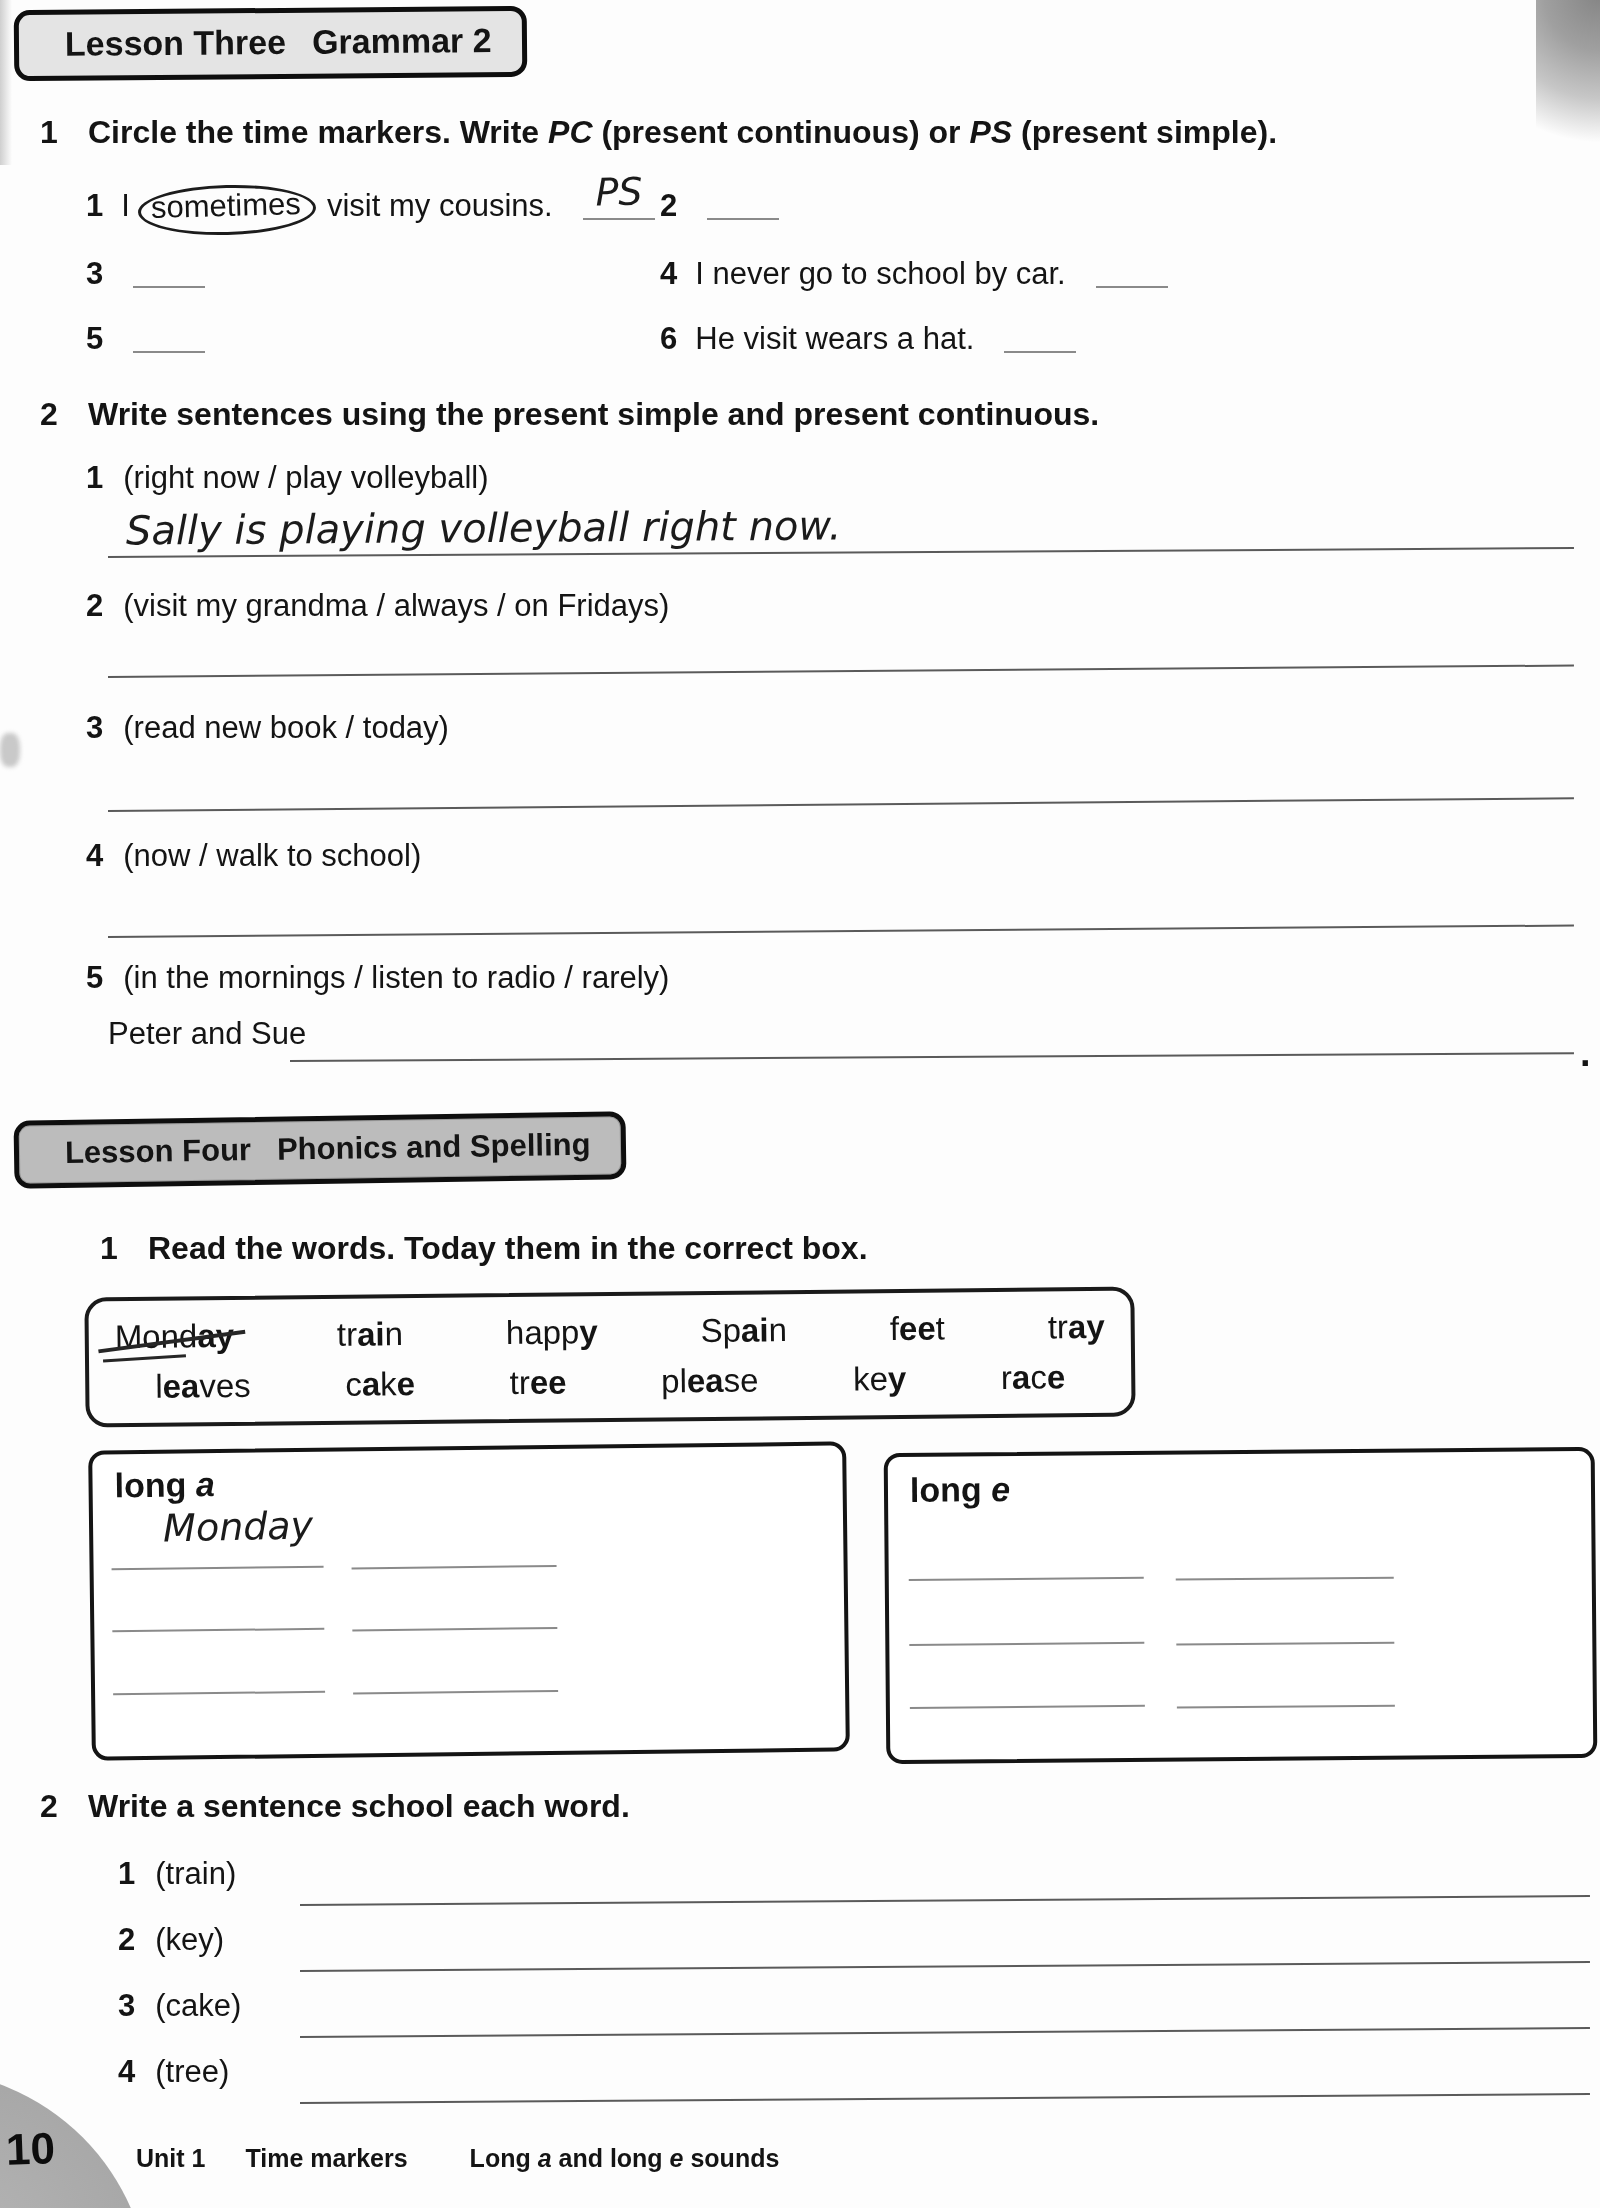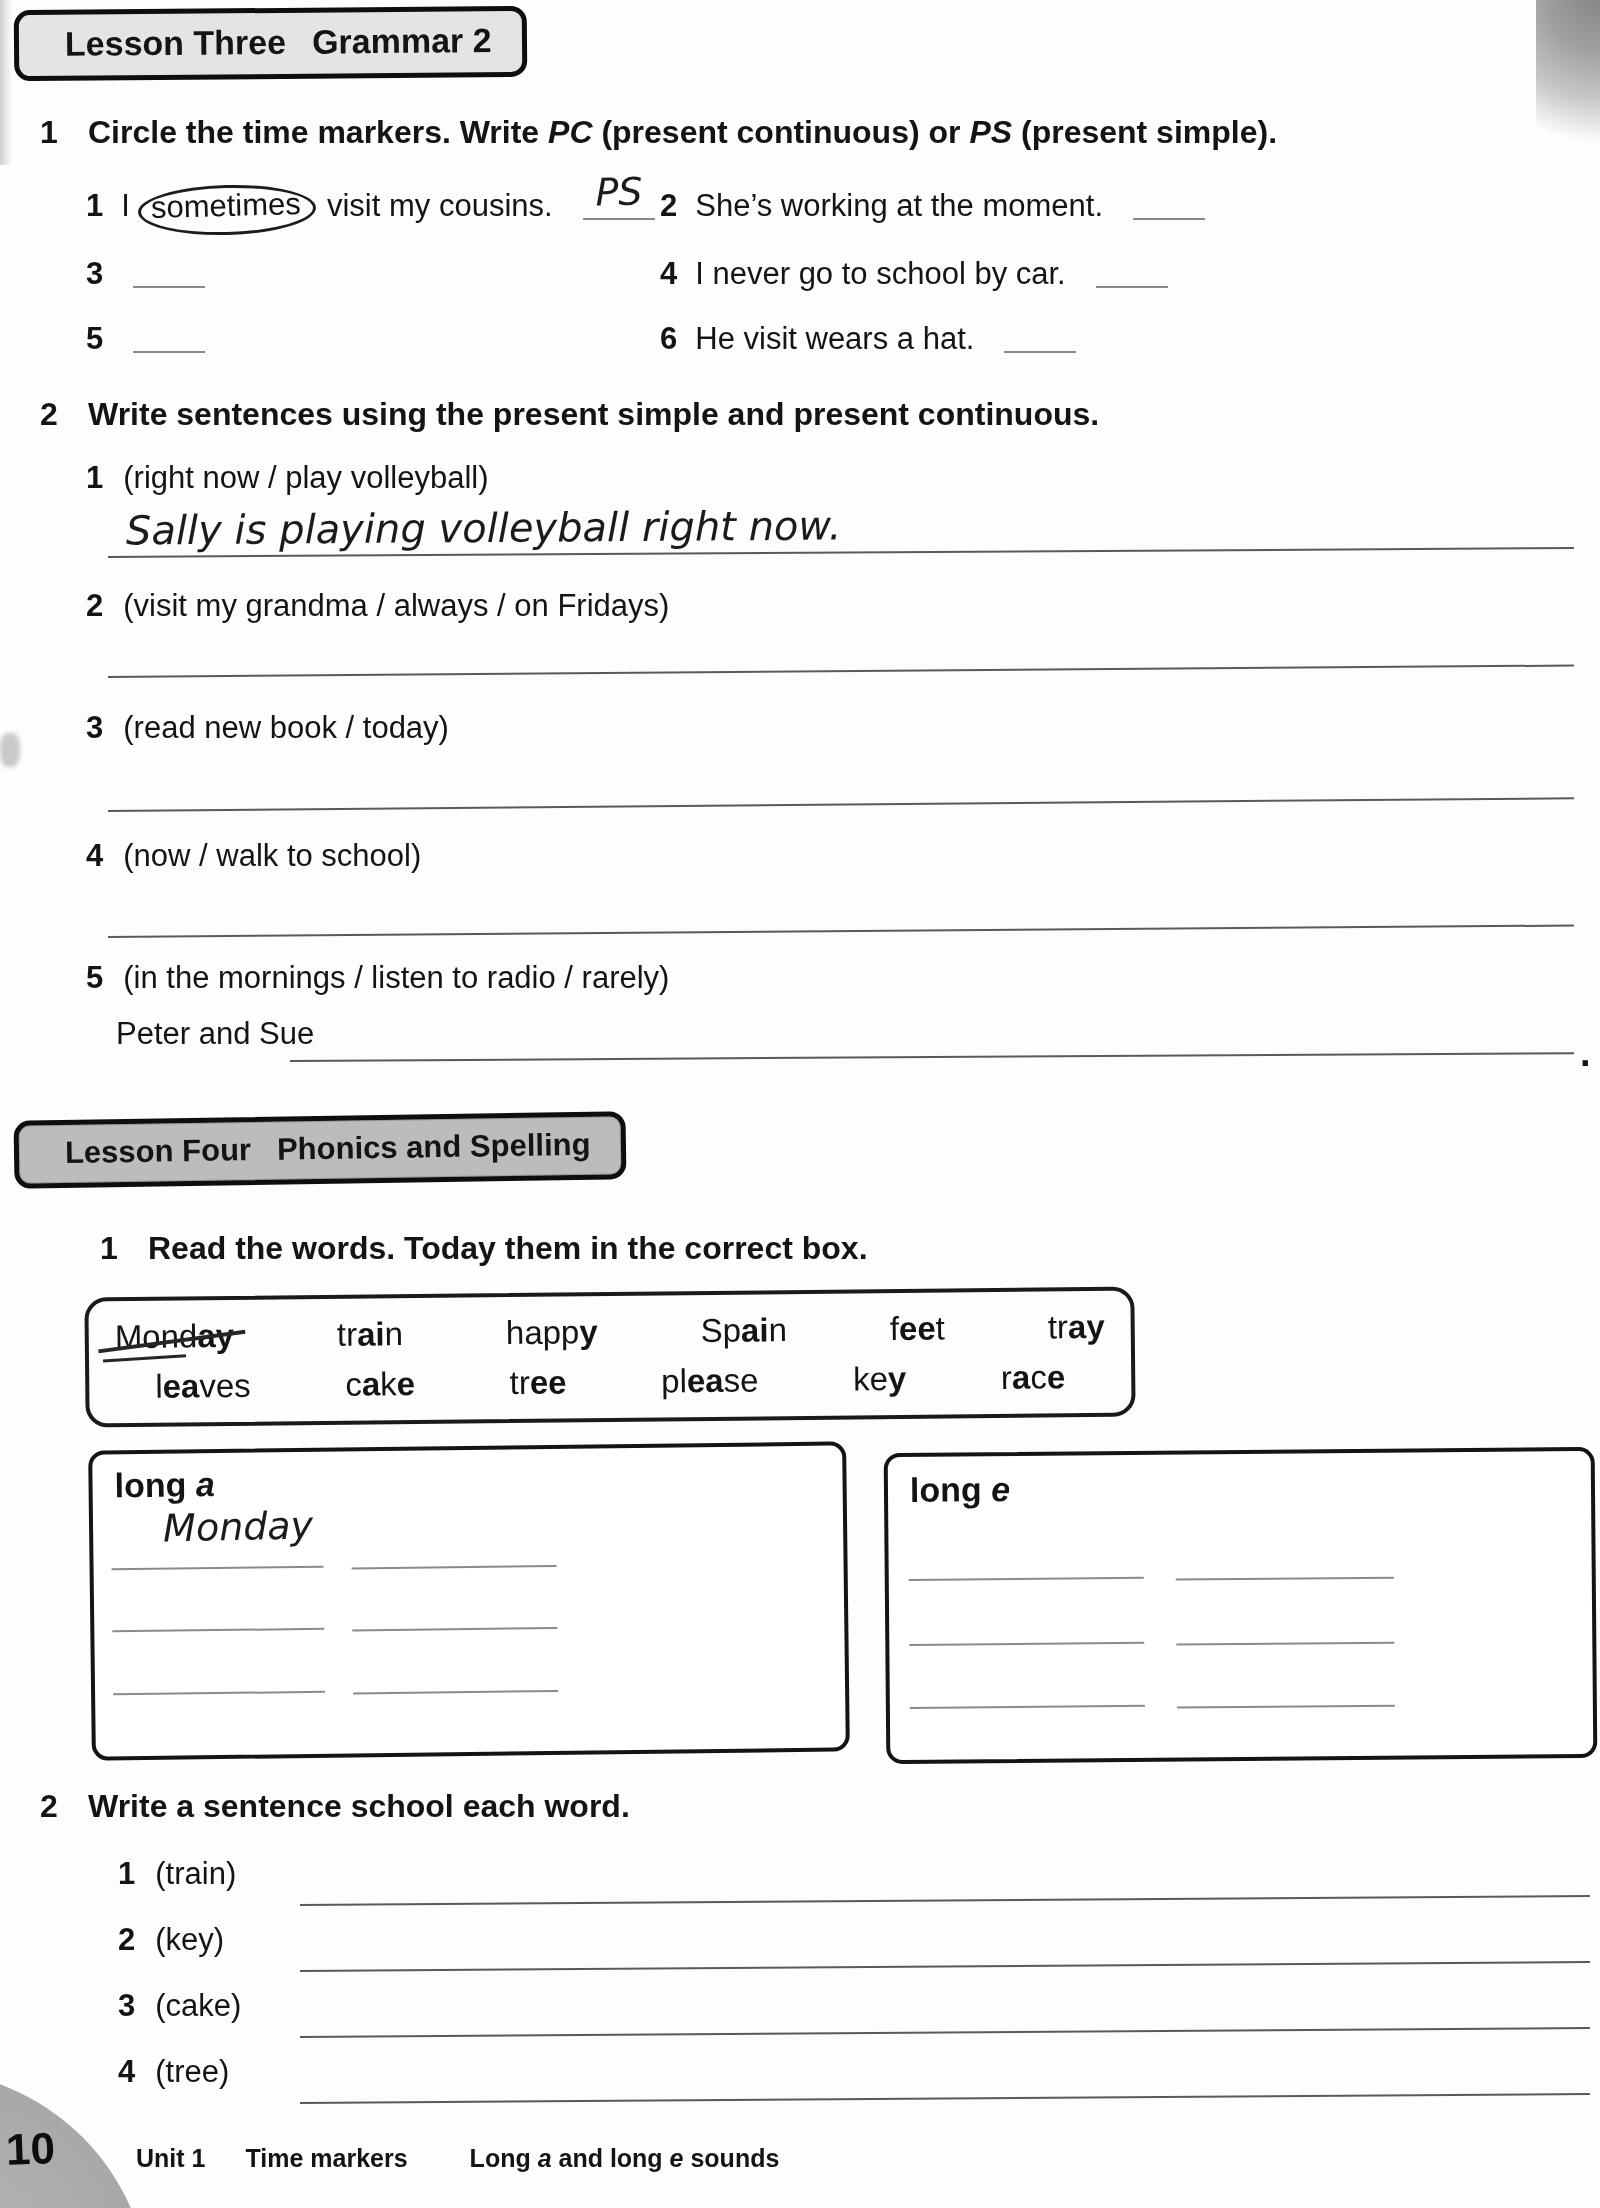--- a/index.html
+++ b/index.html
@@ -105,21 +105,20 @@
 
   <div class="g-item" style="left:86px;top:178px;">
     <span class="num">1</span>
     <span>I <span class="circled">sometimes</span> visit my cousins.</span>
     <span class="ans-line">
         <span class="hand">PS</span>
       </span>
   </div>
   <div class="g-item" style="left:660px;top:178px;">
     <span class="num">2</span>
-    <span>She’s working at the moment.</span>
     <span class="ans-line">
         <span class="hand"></span>
       </span>
   </div>
   <div class="g-item" style="left:86px;top:246px;">
     <span class="num">3</span>
     <span class="ans-line">
         <span class="hand"></span>
       </span>
   </div>
@@ -171,21 +170,21 @@
   <div class="prompt" style="left:86px;top:838px;">
     <span class="num">4</span>
     <span>(now / walk to school)</span>
   </div>
   <div class="wline" style="left:108px;top:936px;width:1466px;transform:rotate(-0.45deg);"></div>
 
   <div class="prompt" style="left:86px;top:960px;">
     <span class="num">5</span>
     <span>(in the mornings / listen to radio / rarely)</span>
   </div>
-  <div class="lead" style="left:116px;top:1016px;">Peter and Sue</div>
+  <div class="lead" style="left:108px;top:1016px;">Peter and Sue</div>
   <div class="wline" style="left:290px;top:1060px;width:1284px;"></div>
   <div class="line-period" style="left:1580px;top:1032px;">.</div>
 
   <div class="badge badge-l4">
     <span>Lesson Four</span>
     <span>Phonics and Spelling</span>
   </div>
 
   <div class="sec-head" style="left:100px;top:1230px;">
     <span class="num">1</span>

